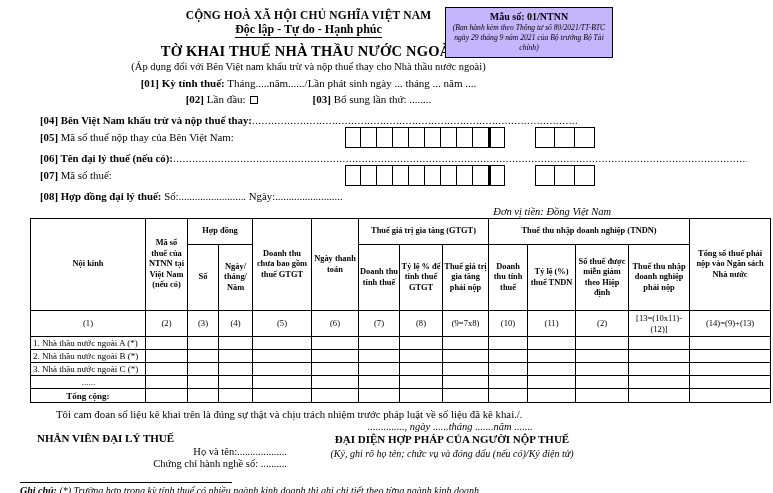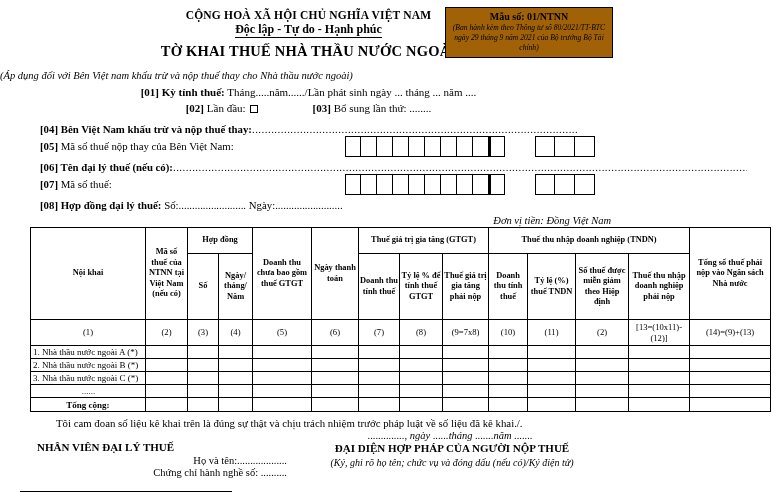--- a/index.html
+++ b/index.html
@@ -8,25 +8,25 @@
     width:773px; height:493px; overflow:hidden;
     font-family:"Liberation Serif", serif; color:#000;
   }
   .page { position:relative; width:617px; height:493px; padding-top:9px; }
 
   
   .motto1 { text-align:center; font-weight:bold; font-size:11.5px; letter-spacing:.2px; }
   .motto2 { text-align:center; font-weight:bold; font-size:12px; margin-top:1px; }
   .motto2 .u { display:inline-block; border-bottom:1.3px solid #000; padding-bottom:0px; }
   .form-title { text-align:center; font-weight:bold; font-size:14.5px; margin-top:5px; letter-spacing:.2px; }
-  .form-subtitle { text-align:left; font-style:italic; font-size:10.5px; margin-top:10px; }
+  .form-subtitle { text-align:center; font-size:10.5px; margin-top:1px; }
 
   .form-box {
     position:absolute; top:7px; right:4px; width:168px;
-    border:1.5px solid #000; padding:3px 4px 4px; text-align:center; background:#a16207;margin-left:48px;
+    border:1.5px solid #000; padding:3px 4px 4px; text-align:center; background:#c4b5fd;margin-left:48px;
   }
   .form-box .no { font-weight:bold; font-size:10px; }
   .form-box .issued { font-style:italic; font-size:7.6px; line-height:1.3; margin-top:1px; }
 
   
   .line01 { text-align:center; font-size:11px; margin-top:5px; }
   .line0203 { text-align:center; font-size:11px; margin-top:4px; }
   .gap0203 { display:inline-block; width:55px; }
   .checkbox { display:inline-block; width:8px; height:8px; border:1.5px solid #000; vertical-align:-1px; margin-left:4px; }
   b.brkt { font-weight:bold; }
@@ -173,21 +173,21 @@
         <col style="width:43px">
       <col style="width:46px">
         <col style="width:39px">
         <col style="width:48px">
         <col style="width:53px">
       <col style="width:61px">
         <col style="width:81px">
     </colgroup>
     <thead>
       <tr class="hdrA">
-        <th rowspan="2">Nội khai</th>
+        <th rowspan="2">Nội kinh</th>
         <th rowspan="2">Mã số thuế của NTNN tại Việt Nam (nếu có)</th>
         <th colspan="2">Hợp đồng</th>
         <th rowspan="2">Doanh thu chưa bao gồm thuế GTGT</th>
         <th rowspan="2">Ngày thanh toán</th>
         <th colspan="3">Thuế giá trị gia tăng (GTGT)</th>
         <th colspan="4">Thuế thu nhập doanh nghiệp (TNDN)</th>
         <th rowspan="2">Tổng số thuế phải nộp vào Ngân sách Nhà nước</th>
       </tr>
       <tr class="hdrB">
         <th>Số</th>

